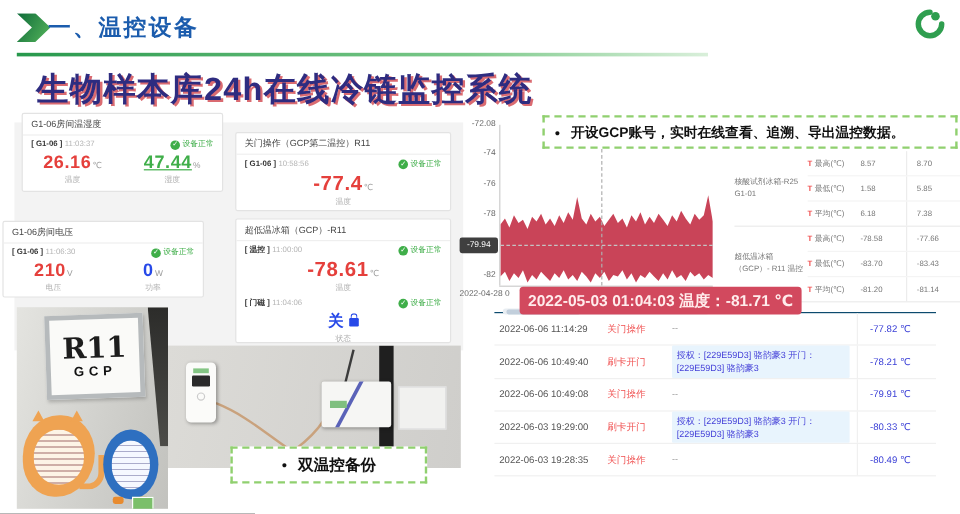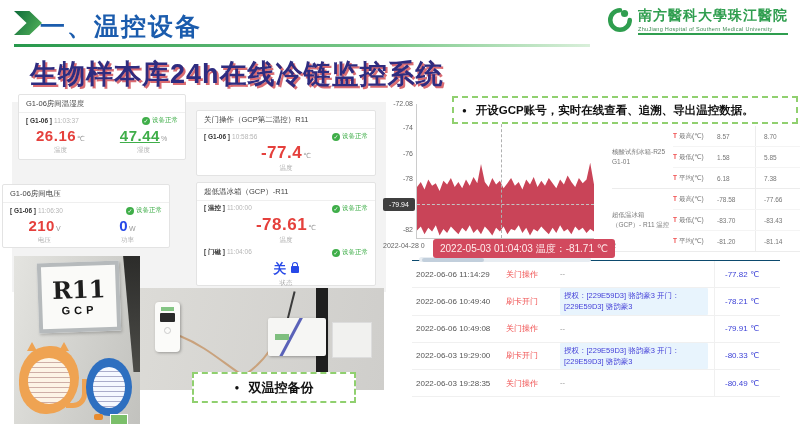--- a/index.html
+++ b/index.html
@@ -3,21 +3,21 @@
 <meta charset="utf-8">
 <style>
   html,body{margin:0;padding:0;background:#888;}
   .slide{position:relative;width:800px;height:428px;background:#fff;overflow:hidden;
     font-family:"Liberation Sans","DejaVu Sans",sans-serif;margin:0 auto;}
 
   
   .hdr-chevron{position:absolute;left:14px;top:11px;width:28px;height:24px;
     background:linear-gradient(120deg,#0e6b3a,#57b65b);
     clip-path:polygon(0 0,55% 0,100% 50%,55% 100%,0 100%,45% 50%);}
-  .hdr-title{position:absolute;left:40px;top:10px;font-size:25px;font-weight:bold;
+  .hdr-title{position:absolute;left:40px;top:10px;font-size:19px;font-weight:bold;
     color:var(--header-blue);letter-spacing:2px;}
   .hdr-line{position:absolute;left:14px;top:44px;width:576px;height:3px;
     background:linear-gradient(90deg,#27984c,#7cc98a 65%,#d9efda);}
 
   .logo{position:absolute;right:12px;top:7px;display:flex;align-items:flex-start;gap:5px;}
   .logo svg{display:block;}
   .logo-text{display:flex;flex-direction:column;}
   .logo-cn{font-family:"DejaVu Serif",serif;font-size:14px;font-weight:bold;color:#2f9e4f;letter-spacing:1px;}
   .logo-en{font-size:5.5px;color:#3c8a52;margin-top:1px;letter-spacing:.3px;}
   .logo-bar{height:2px;background:#2f9e4f;margin-top:1px;}
@@ -108,21 +108,21 @@
   .ytick{position:absolute;left:0;width:30px;text-align:right;}
   #plot{position:absolute;left:34px;top:6px;}
   #band{fill:var(--chart-red);}
   #vline{position:absolute;top:6px;height:134px;border-left:1px dashed #b0b0b0;}
   #hline{position:absolute;left:34px;width:177px;border-top:1px dashed #c4c4c4;}
   #ymarker{position:absolute;left:0;width:32px;height:13px;background:#3f3f3f;color:#fff;
     text-align:center;line-height:13px;border-radius:2px;font-size:7px;z-index:2;}
   .xlab-left{position:absolute;left:0px;top:144px;white-space:nowrap;}
   .xlab-right{position:absolute;right:2px;top:144px;}
   .tooltip{position:absolute;left:50px;top:141px;background:#d2495e;color:#ffecec;padding:2.5px 7px;
-    border-radius:3px;font-size:10px;white-space:nowrap;font-weight:normal;z-index:3;}
+    border-radius:3px;font-size:13px;white-space:nowrap;font-weight:bold;z-index:3;}
   .scroll{position:absolute;left:36px;top:159px;width:172px;height:5px;background:#e8edf2;border-radius:3px;}
   .scroll-thumb{position:absolute;left:3px;top:0.5px;width:62px;height:4px;background:#c2cfdc;border-radius:2px;}
 
   
   .stats{position:absolute;left:612px;top:126px;width:188px;font-size:6.5px;color:#777;}
   .sgroup{display:flex;border-bottom:1px solid #ececec;}
   .sname{flex:0 0 58px;display:flex;align-items:center;padding:2px 3px 2px 0;line-height:1.6;}
   .srows{flex:1;}
   .srow{display:flex;align-items:center;height:20px;border-bottom:1px solid #f4f4f4;}
   .srow:last-child{border-bottom:none;}
@@ -150,25 +150,20 @@
   <div class="hdr-chevron"></div>
   <div class="hdr-title">一、温控设备</div>
   <div class="hdr-line"></div>
 
   <div class="logo">
     <span>
       <svg width="26" height="26" viewBox="0 0 40 40">
         <path d="M20 5 a15 15 0 1 0 15 15" fill="none" stroke="#2f9e4f" stroke-width="7" stroke-linecap="round"></path>
         <circle cx="27" cy="10" r="5.5" fill="#2f9e4f"></circle>
       </svg>
-    </span>
-    <span class="logo-text">
-      <span class="logo-cn">南方醫科大學珠江醫院</span>
-      <span class="logo-en">ZhuJiang Hospital of Southern Medical University</span>
-      <span class="logo-bar"></span>
     </span>
   </div>
 
   <div class="title">生物样本库24h在线冷链监控系统</div>
 
   <div class="panel"></div>
 
   <div class="card" id="card1">
     <div class="card-title">G1-06房间温湿度</div>
     <div class="card-meta">

